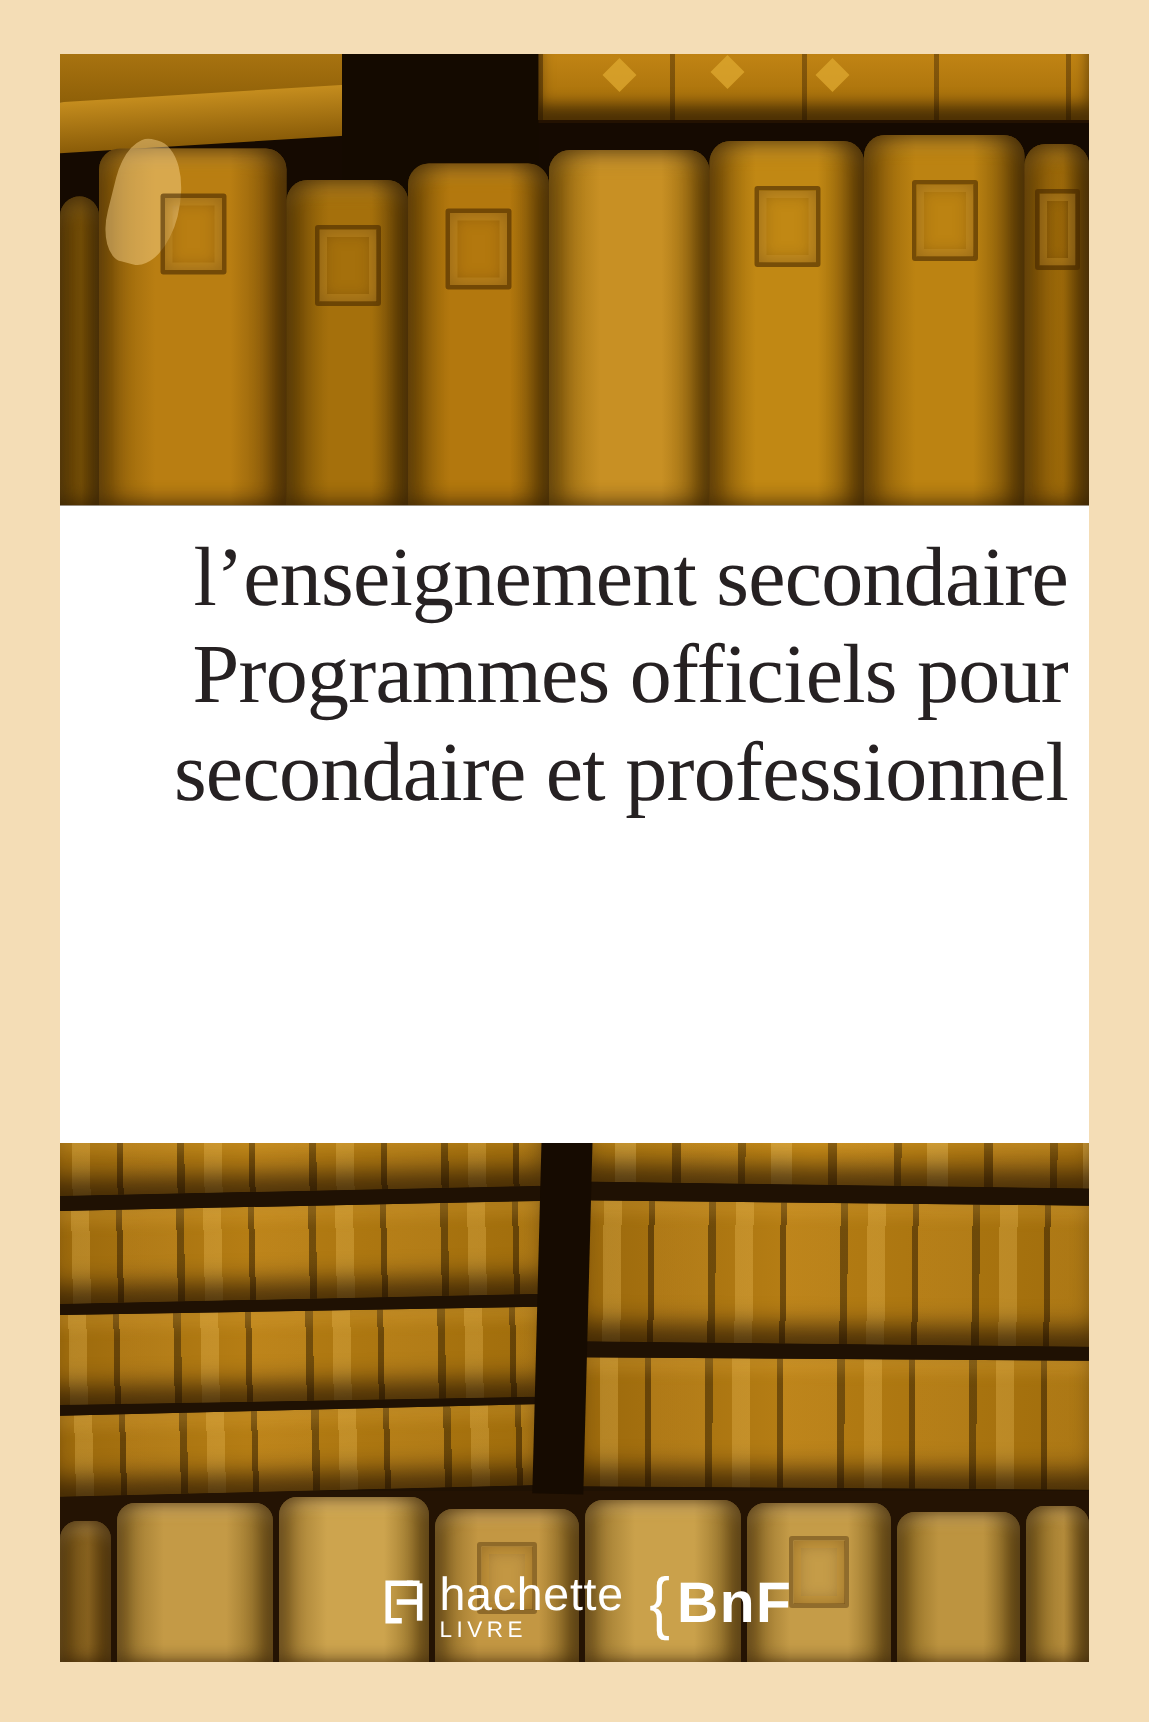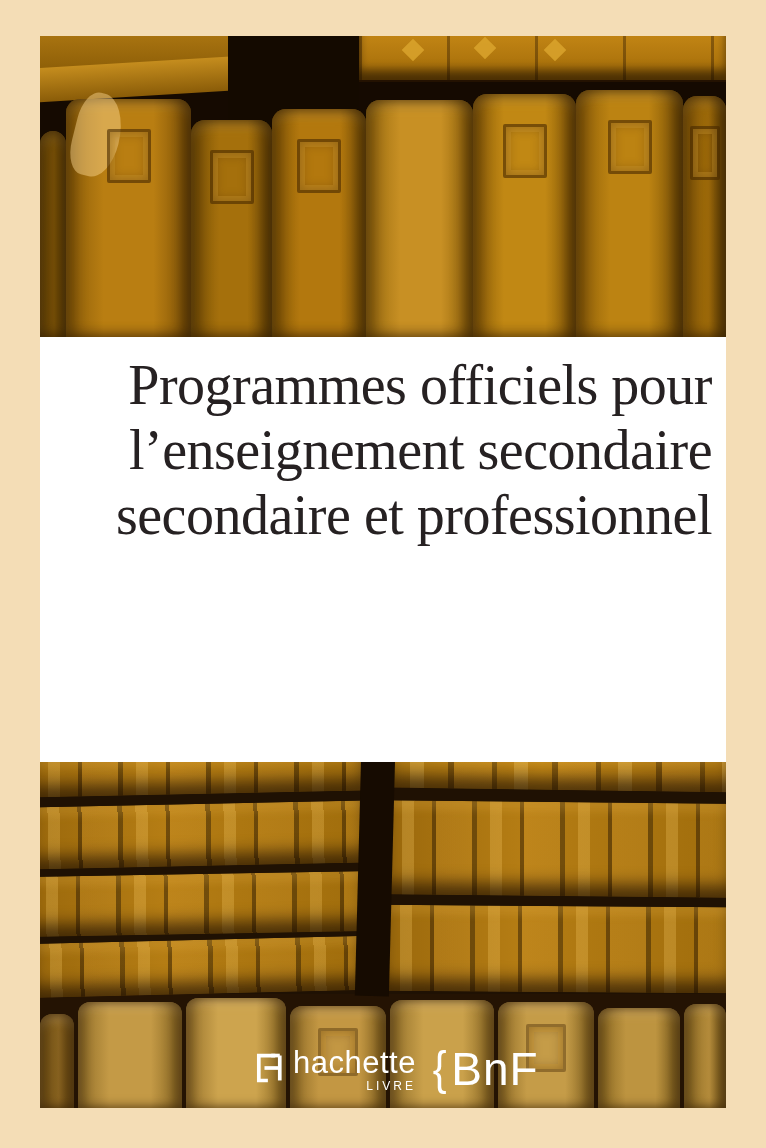--- a/index.html
+++ b/index.html
@@ -64,25 +64,25 @@
   .sb{position:absolute;bottom:0;border-radius:12px 12px 0 0;
         box-shadow:inset -7px 0 12px rgba(40,20,0,.5),inset 7px 0 10px rgba(40,20,0,.38),
                    inset 0 8px 8px rgba(255,225,160,.25);}
   .sb .lbl{top:22px;width:40px;height:48px;border-color:rgba(80,50,10,.45);}
 
   
   .logos{position:absolute;left:212px;top:286px;display:flex;align-items:flex-start;gap:16px;}
   .hachette{display:flex;gap:7px;align-items:flex-start;}
   .h-words{display:flex;flex-direction:column;}
   .h-name{font-size:31px;line-height:30px;color:var(--logo);letter-spacing:.5px;}
-  .h-livre{font-size:12px;line-height:17px;color:var(--logo);letter-spacing:3px;text-align:right;}
+  .h-livre{font-size:15px;line-height:17px;color:var(--logo);letter-spacing:3px;}
   .bnf{display:flex;align-items:flex-start;gap:4px;margin-top:1px;}
   .bnf-brace{font-size:46px;line-height:38px;font-weight:400;color:var(--logo);
         transform:scaleX(.9);}
-  .bnf-text{font-size:46px;line-height:40px;font-weight:400;color:var(--logo);letter-spacing:1px;}
+  .bnf-text{font-size:38px;line-height:40px;font-weight:700;color:var(--logo);letter-spacing:1px;}
 </style>
 </head>
 <body>
 
 <div class="cover">
 
   <div class="photo-top">
     <div class="shelf-left-top"></div>
     <div class="shelf-plank"></div>
     <div class="shelf-right">
@@ -109,22 +109,22 @@
     </div>
     <div class="tb" style="left:536px;width:107px;height:247px;background:linear-gradient(90deg,#8a5c08,#bc8312 32%,#bc8312 68%,#744d05);">
       <i class="lbl"></i>
     </div>
     <div class="tb" style="left:643px;width:43px;height:241px;background:linear-gradient(90deg,#8a5c08,#a06c0a 60%,#6f4a05);">
       <i class="lbl" style="width:30px;"></i>
     </div>
   </div>
 
   <div class="band">
+    <div class="line">l’enseignement secondaire</div>
     <div class="line">Programmes officiels pour</div>
-    <div class="line">l’enseignement secondaire</div>
     <div class="line">secondaire et professionnel</div>
   </div>
 
   <div class="photo-bottom">
     <div class="row" style="left:-10px;top:-6px;width:334px;height:38px;transform:rotate(-1.2deg);"></div>
     <div class="row" style="left:-10px;top:42px;width:336px;height:62px;transform:rotate(-1.2deg);"></div>
     <div class="row" style="left:-12px;top:112px;width:338px;height:60px;transform:rotate(-1deg);"></div>
     <div class="row" style="left:-8px;top:178px;width:330px;height:54px;transform:rotate(-1.4deg);"></div>
 
     <div class="row" style="left:348px;top:-8px;width:344px;height:36px;transform:rotate(.8deg);background-image:repeating-linear-gradient(90deg,rgba(20,10,0,.35) 0 5px,rgba(0,0,0,0) 5px 22px,rgba(255,215,120,.3) 22px 36px,rgba(0,0,0,0) 36px 60px,rgba(30,15,0,.4) 60px 66px,rgba(255,190,80,.14) 66px 104px),linear-gradient(90deg,#a87410,#c08616 45%,#a06c0e);"></div>

